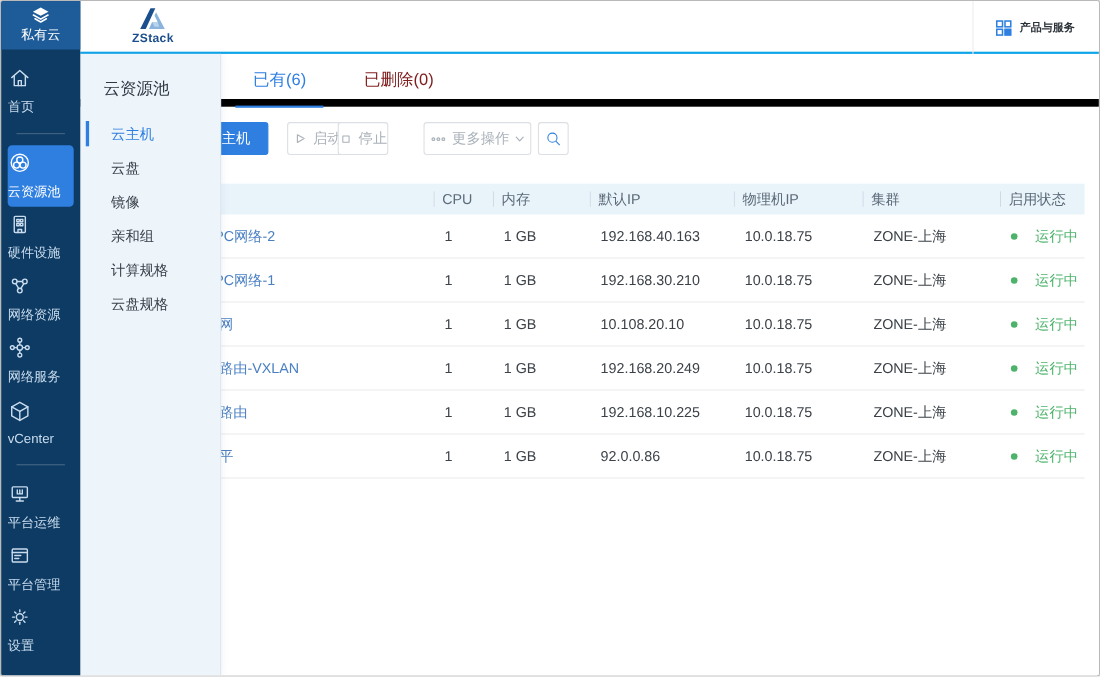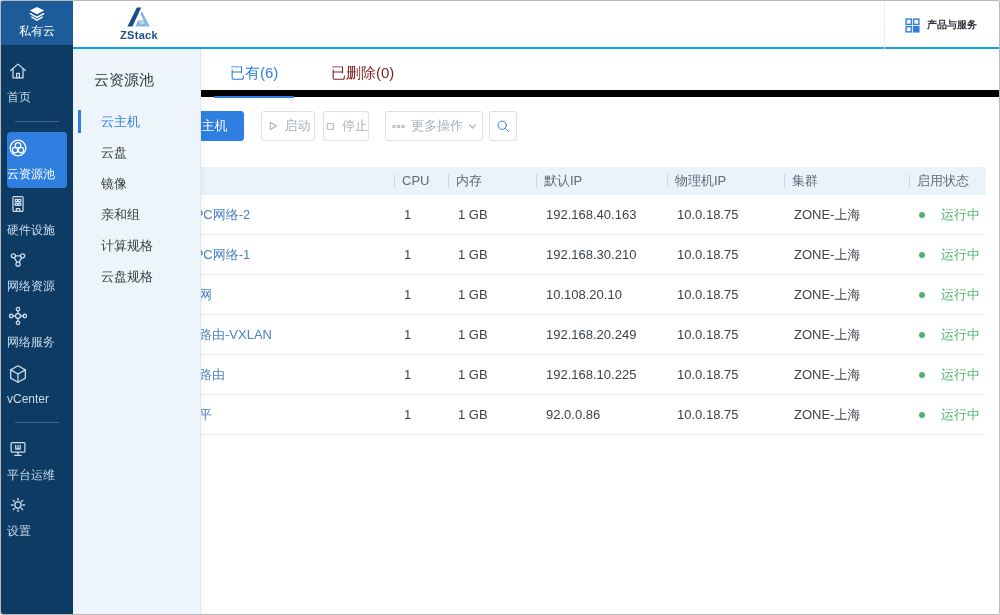--- a/index.html
+++ b/index.html
@@ -52,21 +52,21 @@
   .tab.active::after { content:''; position:absolute; left:0; right:0; bottom:-1px; height:2px; background:#2e7fe0; }
   .tab-0 { left:141px; } .tab-1 { left:242px; }
 
   .toolbar { position:relative; height:70px; }
   .btn { position:absolute; top:14px; height:30px; border:1px solid #dcdfe3; border-radius:3px;
          background:#fff; font-size:13px; color:#a9b1b9; display:flex; align-items:center;
          justify-content:center; gap:5px; cursor:pointer; }
   .btn svg { stroke:currentColor; fill:none; stroke-width:1.2; stroke-linecap:round; stroke-linejoin:round; }
   .btn-create { left:73px; width:98px; background:#2e7fe0; border-color:#2e7fe0; color:#fff; }
   .btn-start  { left:188px; width:54px; }
-  .btn-stop   { left:250px; width:46px;justify-content:flex-end; }
+  .btn-stop   { left:234px; width:46px;justify-content:flex-end; }
   .btn-more   { left:312px; width:98px; }
   .btn-search { left:416px; width:28px; color:#2e7fe0; }
 
   
   .table { margin-left:78px; width:835px; }
   .thead, .trow { display:grid; grid-template-columns:243px 54px 88px 131px 117px 125px 77px; }
   .thead { height:28px; background:#e9f3fa; align-items:center; font-size:13px; color:#5c6b7a; }
   .th { position:relative; height:36px; line-height:28px; padding-left:8px; overflow:hidden; white-space:nowrap; }
   .th:not(:first-child)::before { content:''; position:absolute; left:0; top:7px; width:1px; height:14px;
                                   background:#ccdae4; }
@@ -317,20 +317,29 @@
         <div class="side-item">
           <span><svg viewBox="0 0 24 24">
               <rect x="4.5" y="5" width="15" height="10.5" rx="1"></rect>
               <path d="M9.5 8v4M12 8v4M14.5 8v4M9.5 12h5"></path>
               <path d="M12 15.5V19M8.5 19h7"></path>
             </svg></span>
           <span>平台运维</span>
         </div>
         <div class="side-item">
           <span><svg viewBox="0 0 24 24">
+              <rect x="4.5" y="5.5" width="15" height="13" rx="1"></rect>
+              <line x1="4.5" y1="9" x2="19.5" y2="9"></line>
+              <line x1="7" y1="12" x2="13" y2="12"></line>
+              <line x1="7" y1="15" x2="11" y2="15"></line>
+            </svg></span>
+          <span>平台管理</span>
+        </div>
+        <div class="side-item">
+          <span><svg viewBox="0 0 24 24">
               <circle cx="12" cy="12" r="3.4"></circle>
               <line x1="17.2" y1="12" x2="19.2" y2="12"></line>
               <line x1="15.7" y1="15.7" x2="17.1" y2="17.1"></line>
               <line x1="12" y1="17.2" x2="12" y2="19.2"></line>
               <line x1="8.3" y1="15.7" x2="6.9" y2="17.1"></line>
               <line x1="6.8" y1="12" x2="4.8" y2="12"></line>
               <line x1="8.3" y1="8.3" x2="6.9" y2="6.9"></line>
               <line x1="12" y1="6.8" x2="12" y2="4.8"></line>
               <line x1="15.7" y1="8.3" x2="17.1" y2="6.9"></line>
             </svg></span>

